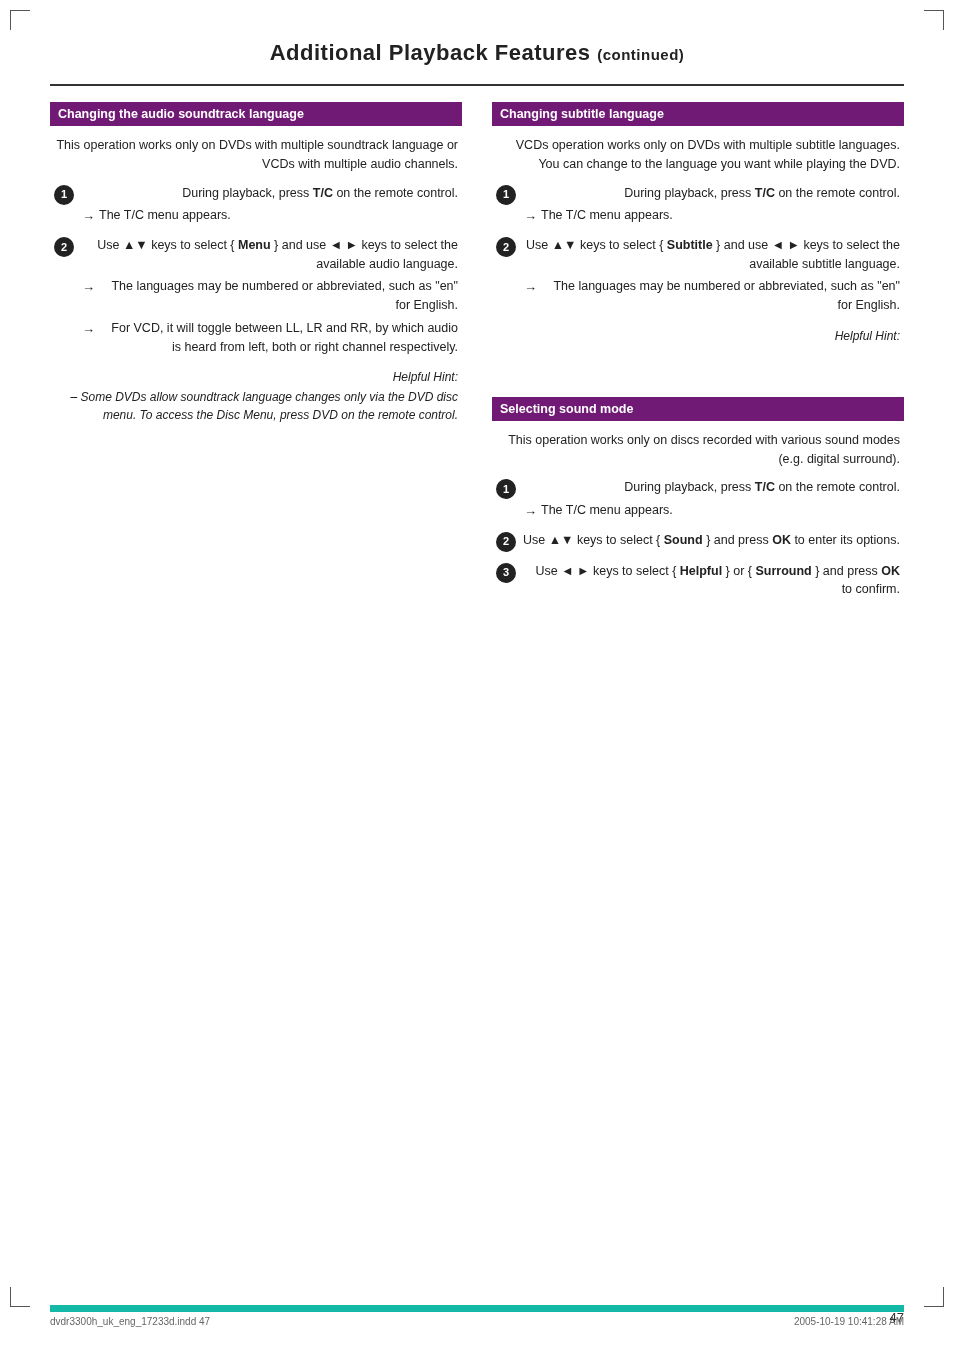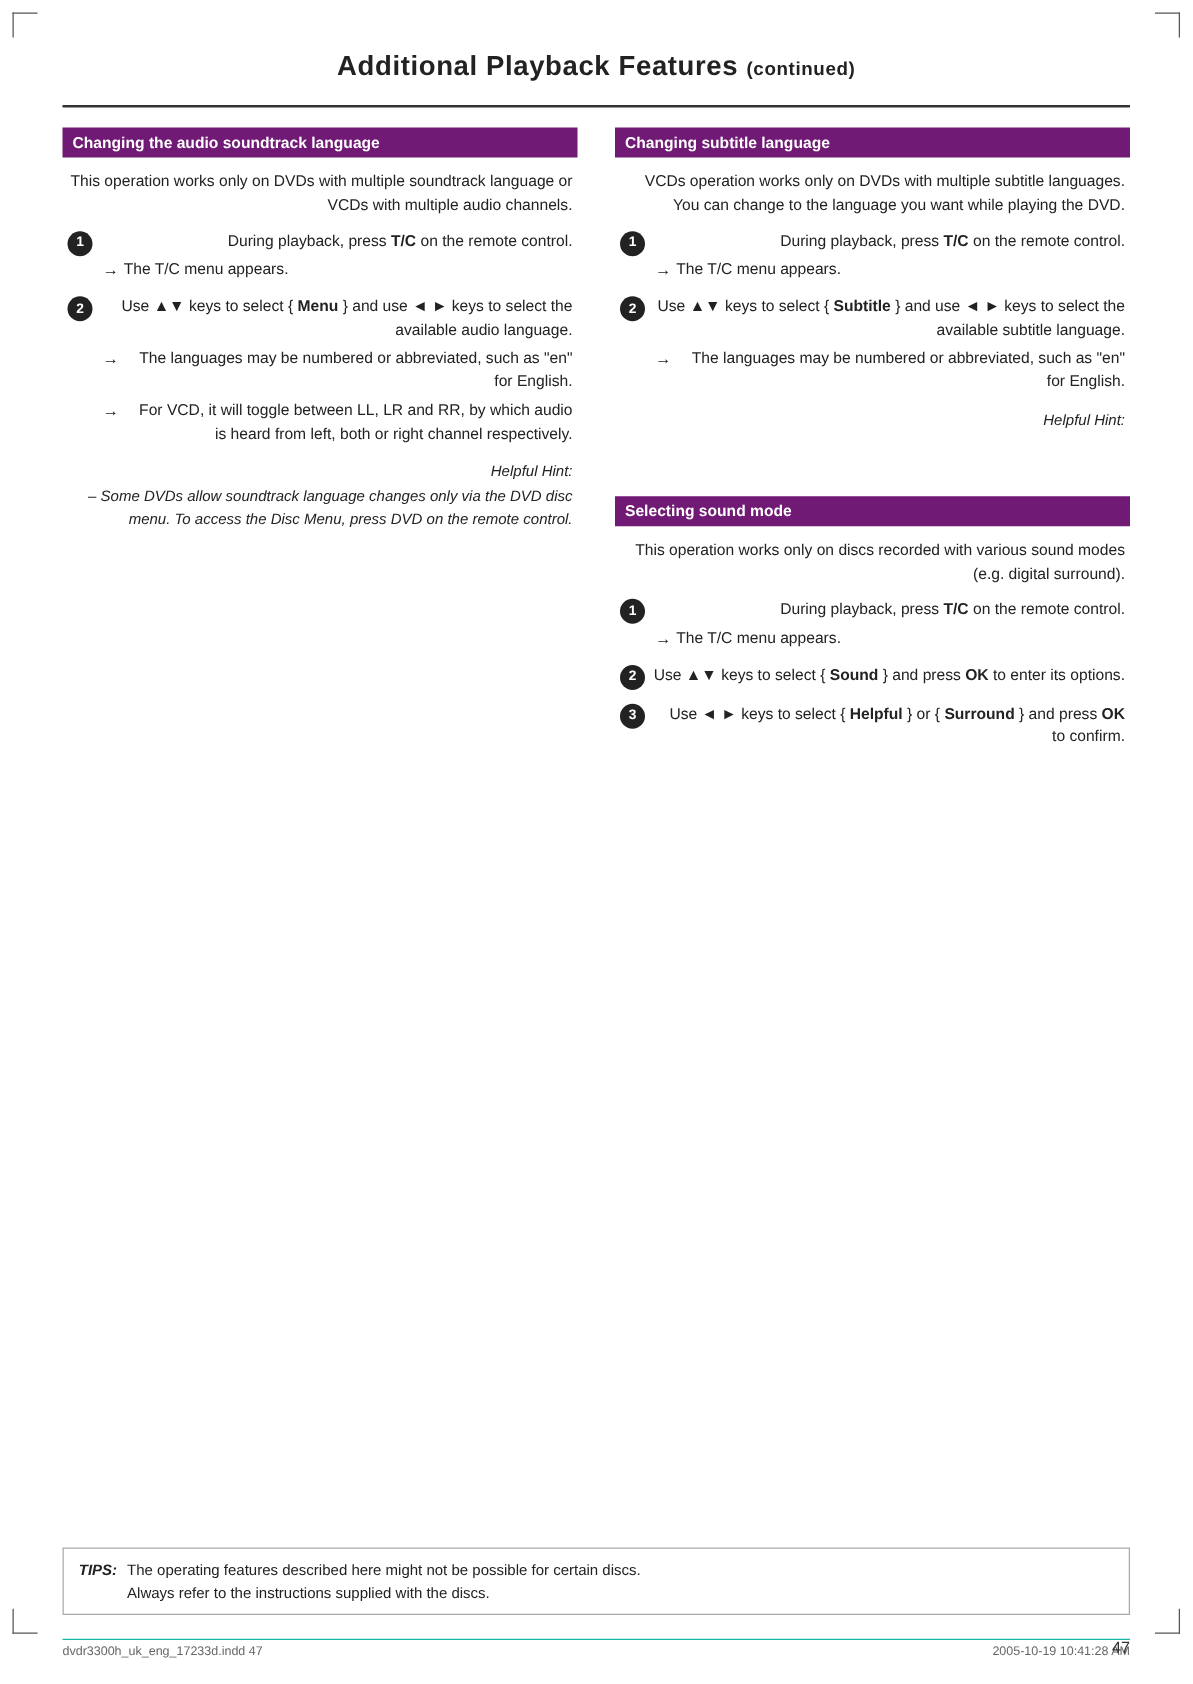--- a/index.html
+++ b/index.html
@@ -153,21 +153,21 @@
 
     .footer-bar {
       position: absolute;
       bottom: 20px;
       left: 50px;
       right: 50px;
       display: flex;
       justify-content: space-between;
       font-size: 10px;
       color: #666;
-      border-top: 1px solid #14b8a6;
+      border-top: 7px solid #14b8a6;
       padding-top: 4px;
     }
 
     .page-number {
       position: absolute;
       bottom: 22px;
       right: 50px;
       font-size: 13px;
       color: #333;
     }
@@ -311,27 +311,20 @@
             <div class="step-content">
               Use <strong>◄ ►</strong> keys to select { <strong>Helpful</strong> } or { <strong>Surround</strong> } and press <strong>OK</strong> to confirm.
             </div>
           </div>
         </div>
       </div>
 
     </div>
   </div>
 
-  <div class="tips-box">
-    <span class="tips-label">TIPS:</span>
-    <div>
-      <div>The operating features described here might not be possible for certain discs.</div>
-      <div>Always refer to the instructions supplied with the discs.</div>
-    </div>
-  </div>
 
   <div class="footer-bar">
     <span>dvdr3300h_uk_eng_17233d.indd   47</span>
     <span>2005-10-19   10:41:28 AM</span>
   </div>
 
   <div class="page-number">47</div>
 </div>
 
 </body></html>

